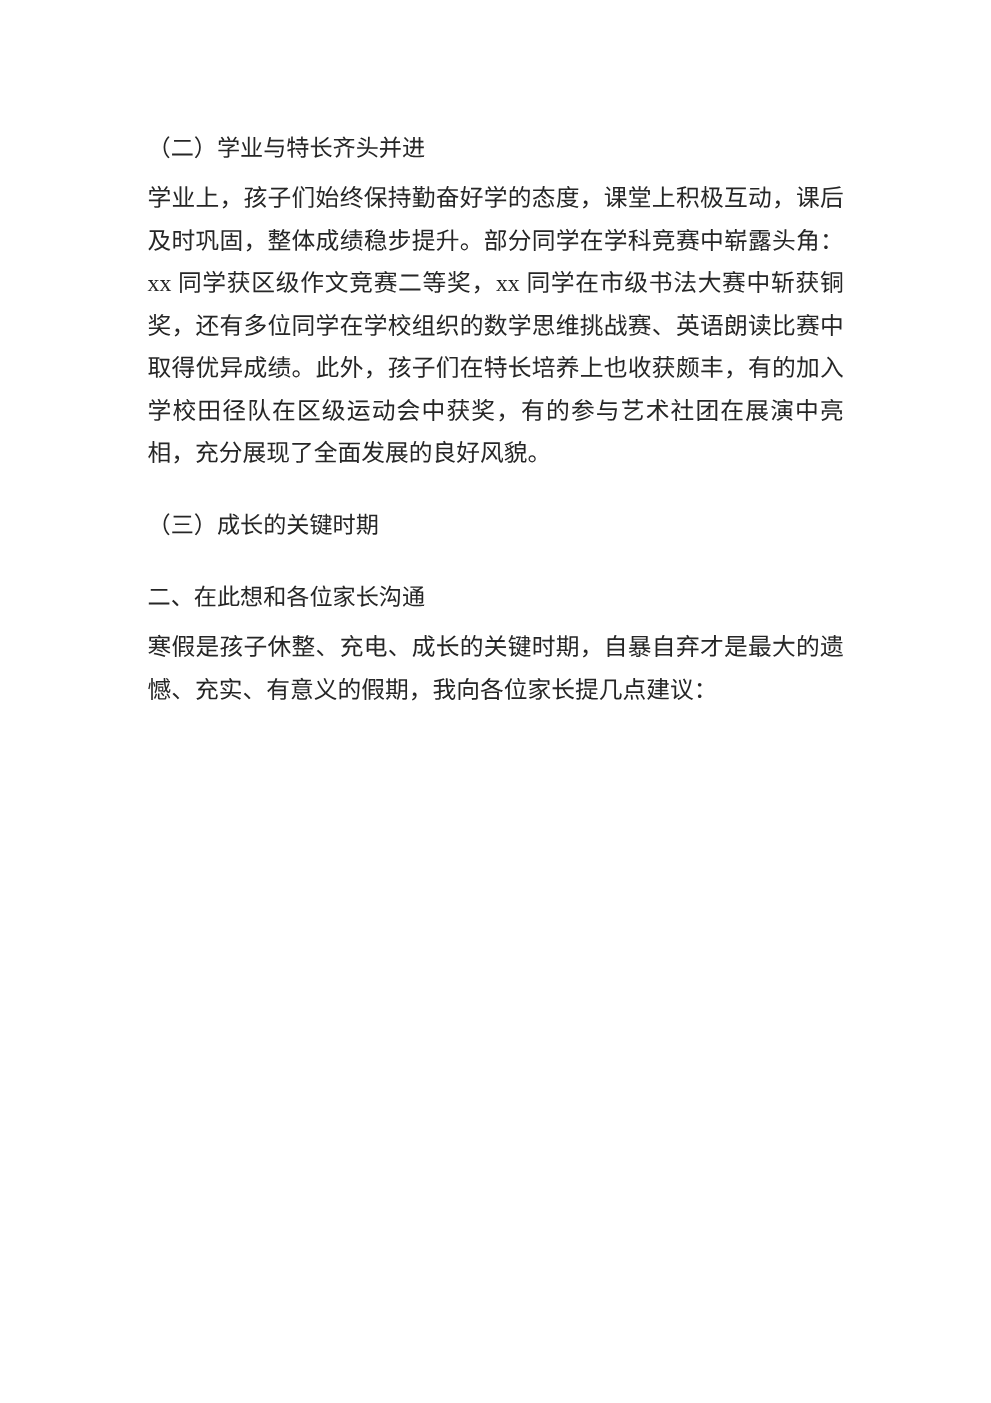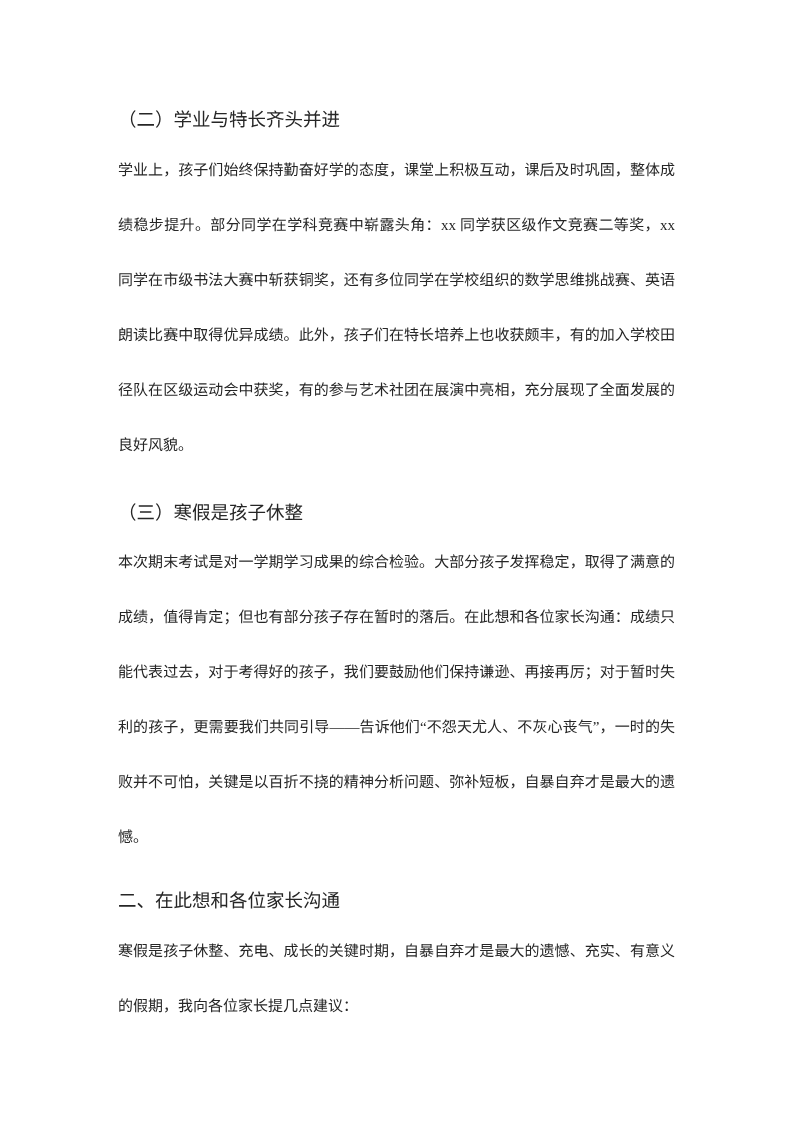--- a/index.html
+++ b/index.html
@@ -24,42 +24,41 @@
   }
   .doc-section{display:block;}
   .doc-heading{
     font-size:18.5px;
     font-weight:normal;
     line-height:44.5px;
     text-align:left;
     white-space:nowrap;
   }
   .doc-para{
-    font-size:15px;
-    line-height:55px;
+    font-size:19px;
+    line-height:34px;
     text-align:justify;
     text-justify:inter-ideograph;
     letter-spacing:0;
   }
   .doc-section.sec-2 .doc-heading{margin-top:18px;}
   .doc-section.sec-3 .doc-heading{margin-top:14px;}
 </style>
 </head>
 <body>
 
 <div class="page">
 
   <section class="doc-section sec-1">
     <h2 class="doc-heading">（二）学业与特长齐头并进</h2>
     <p class="doc-para">学业上，孩子们始终保持勤奋好学的态度，课堂上积极互动，课后及时巩固，整体成绩稳步提升。部分同学在学科竞赛中崭露头角：xx 同学获区级作文竞赛二等奖，xx 同学在市级书法大赛中斩获铜奖，还有多位同学在学校组织的数学思维挑战赛、英语朗读比赛中取得优异成绩。此外，孩子们在特长培养上也收获颇丰，有的加入学校田径队在区级运动会中获奖，有的参与艺术社团在展演中亮相，充分展现了全面发展的良好风貌。</p>
   </section>
 
   <section class="doc-section sec-2">
-    <h2 class="doc-heading">（三）寒假是孩子休整</h2>
-    <p class="doc-para">本次期末考试是对一学期学习成果的综合检验。大部分孩子发挥稳定，取得了满意的成绩，值得肯定；但也有部分孩子存在暂时的落后。在此想和各位家长沟通：成绩只能代表过去，对于考得好的孩子，我们要鼓励他们保持谦逊、再接再厉；对于暂时失利的孩子，更需要我们共同引导——告诉他们“不怨天尤人、不灰心丧气”，一时的失败并不可怕，关键是以百折不挠的精神分析问题、弥补短板，自暴自弃才是最大的遗憾。</p>
+    <h2 class="doc-heading">（三）成长的关键时期</h2>
   </section>
 
   <section class="doc-section sec-3">
     <h2 class="doc-heading">二、在此想和各位家长沟通</h2>
     <p class="doc-para">寒假是孩子休整、充电、成长的关键时期，自暴自弃才是最大的遗憾、充实、有意义的假期，我向各位家长提几点建议：</p>
   </section>
 
 </div>
 
 </body></html>

